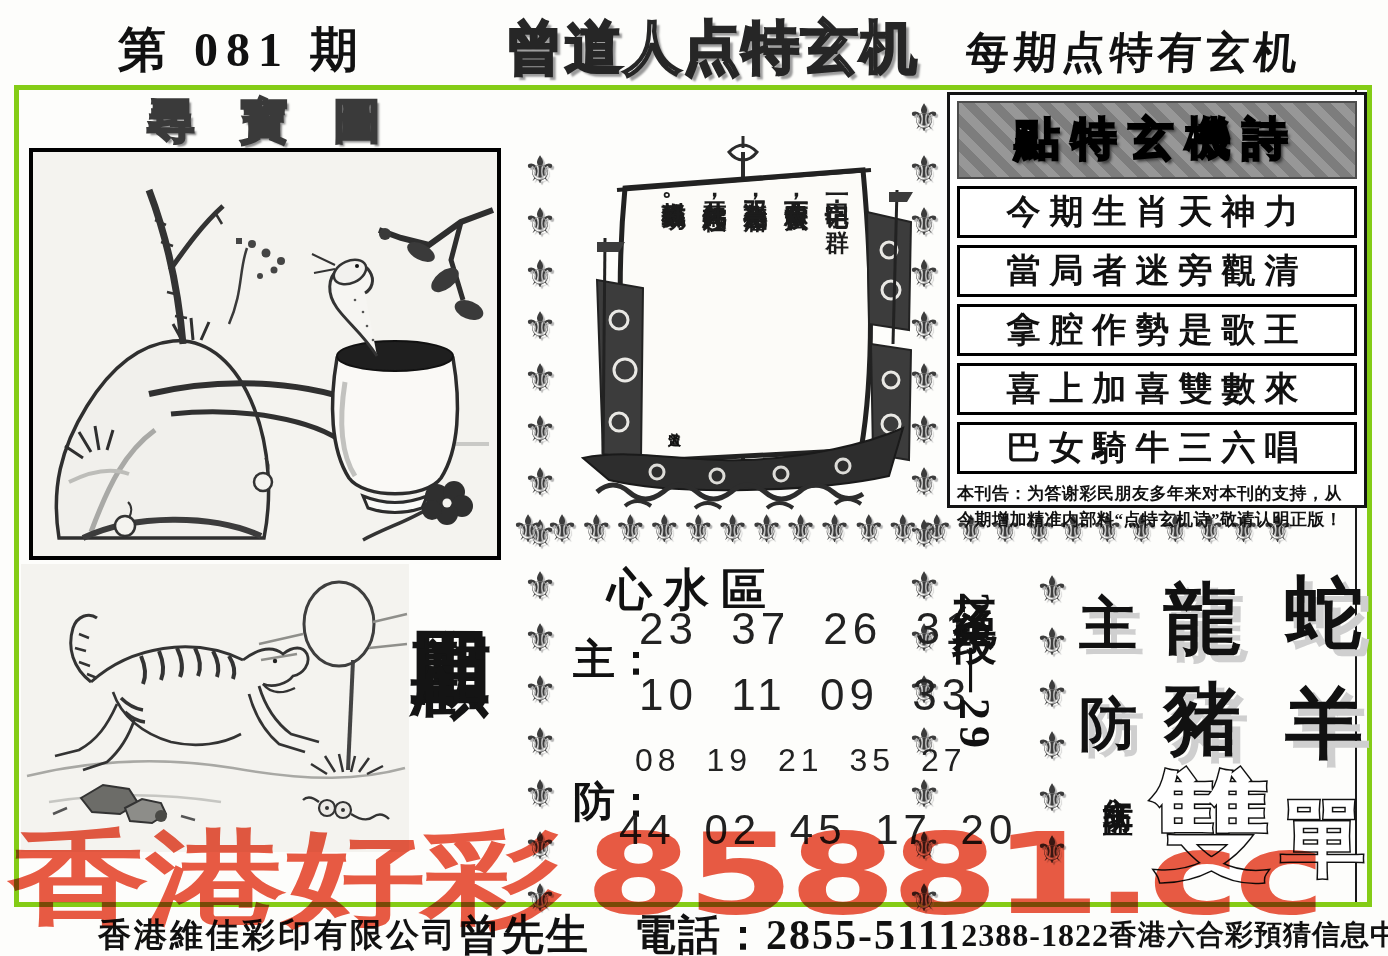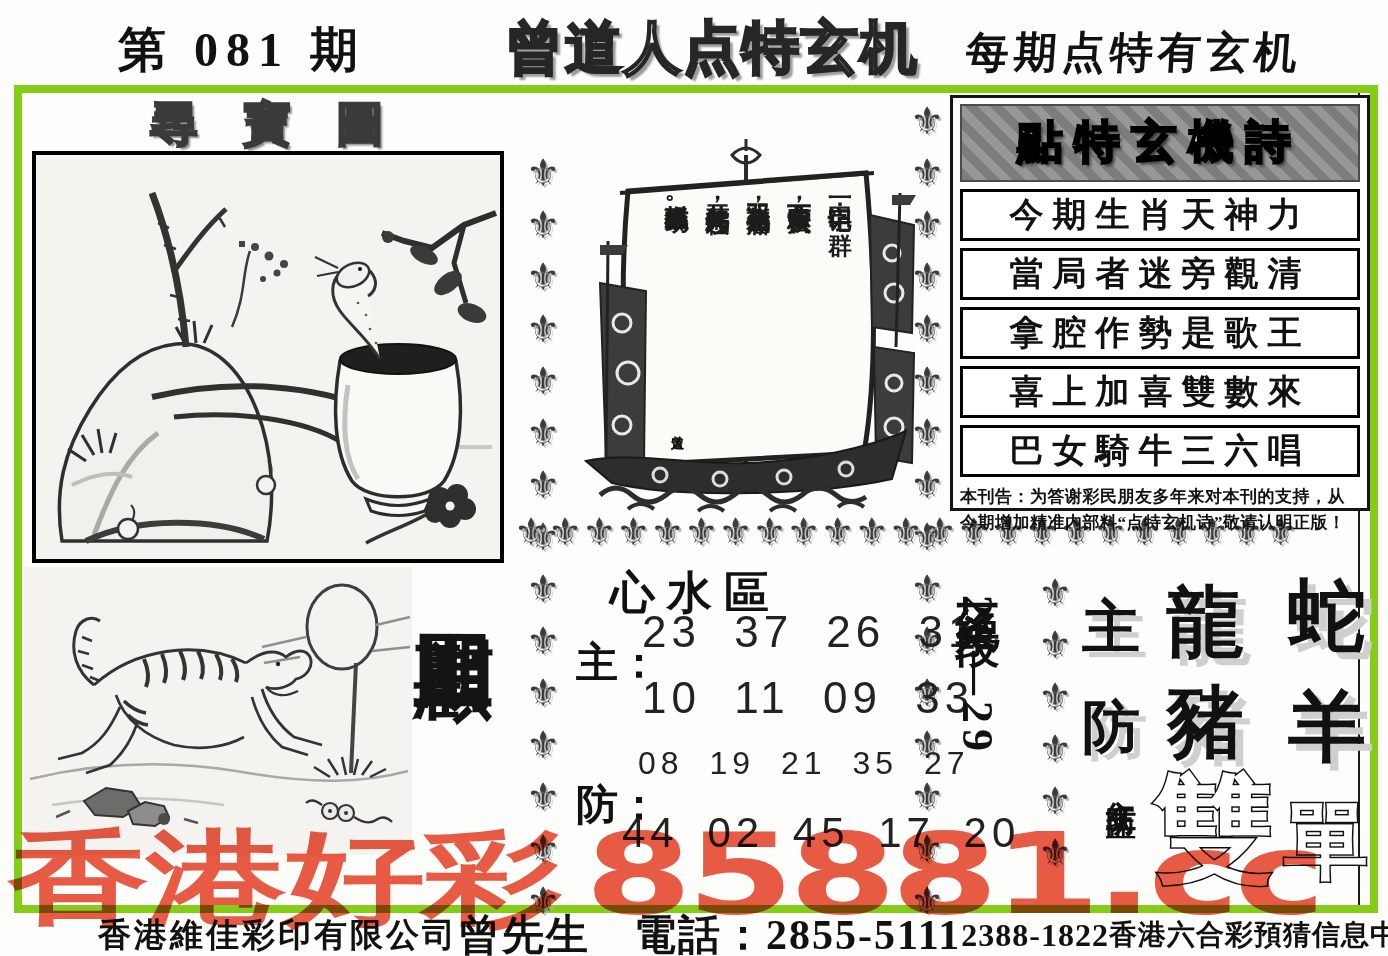--- a/index.html
+++ b/index.html
@@ -5,21 +5,21 @@
   html,body{margin:0;padding:0;background:#e9e9e9;}
   #sheet{position:relative;width:1388px;height:956px;background:#fdfdfb;overflow:hidden;
          font-family:"Liberation Serif","DejaVu Serif",serif;color:#111;}
   .abs{position:absolute;}
   
   .hdr-issue{left:118px;top:18px;font-size:48px;font-weight:700;letter-spacing:8px;}
   .hdr-title{left:506px;top:10px;font-size:57px;font-weight:900;color:#f7f7f7;
              -webkit-text-stroke:2.5px #262626;text-shadow:4px 4px 2px #9a9a9a;letter-spacing:2px;}
   .hdr-slogan{left:966px;top:24px;font-size:43px;font-weight:900;letter-spacing:5px;transform:skewX(-4deg);}
   
-  #main-box{left:14px;top:85px;width:1348px;height:812px;border:8px solid #84cc16;background:#fdfdfb;}
+  #main-box{left:14px;top:85px;width:1348px;height:812px;border:5px solid #84cc16;background:#fdfdfb;}
   #inner-right-line{right:10px;top:0;bottom:0;width:2px;background:#1a1a1a;}
   
   .treasure-title{left:10px;top:0px;width:470px;text-align:center;font-size:47px;font-weight:900;
                   color:#f5f5f5;-webkit-text-stroke:2.5px #3a3a3a;text-shadow:3px 3px 2px #8f8f8f;
                   letter-spacing:46px;text-indent:46px;}
   .pic1{left:10px;top:58px;width:464px;height:404px;border:4px solid #000;background:#f4f3ef;}
   .pic2{left:2px;top:474px;width:388px;height:288px;background:#f4f3ef;}
   .last-review{left:392px;top:474px;height:322px;writing-mode:vertical-rl;text-orientation:upright;
                font-family:"DejaVu Sans","Liberation Sans",sans-serif;font-size:80px;font-weight:900;
                line-height:1.0;letter-spacing:2px;color:#141414;}

